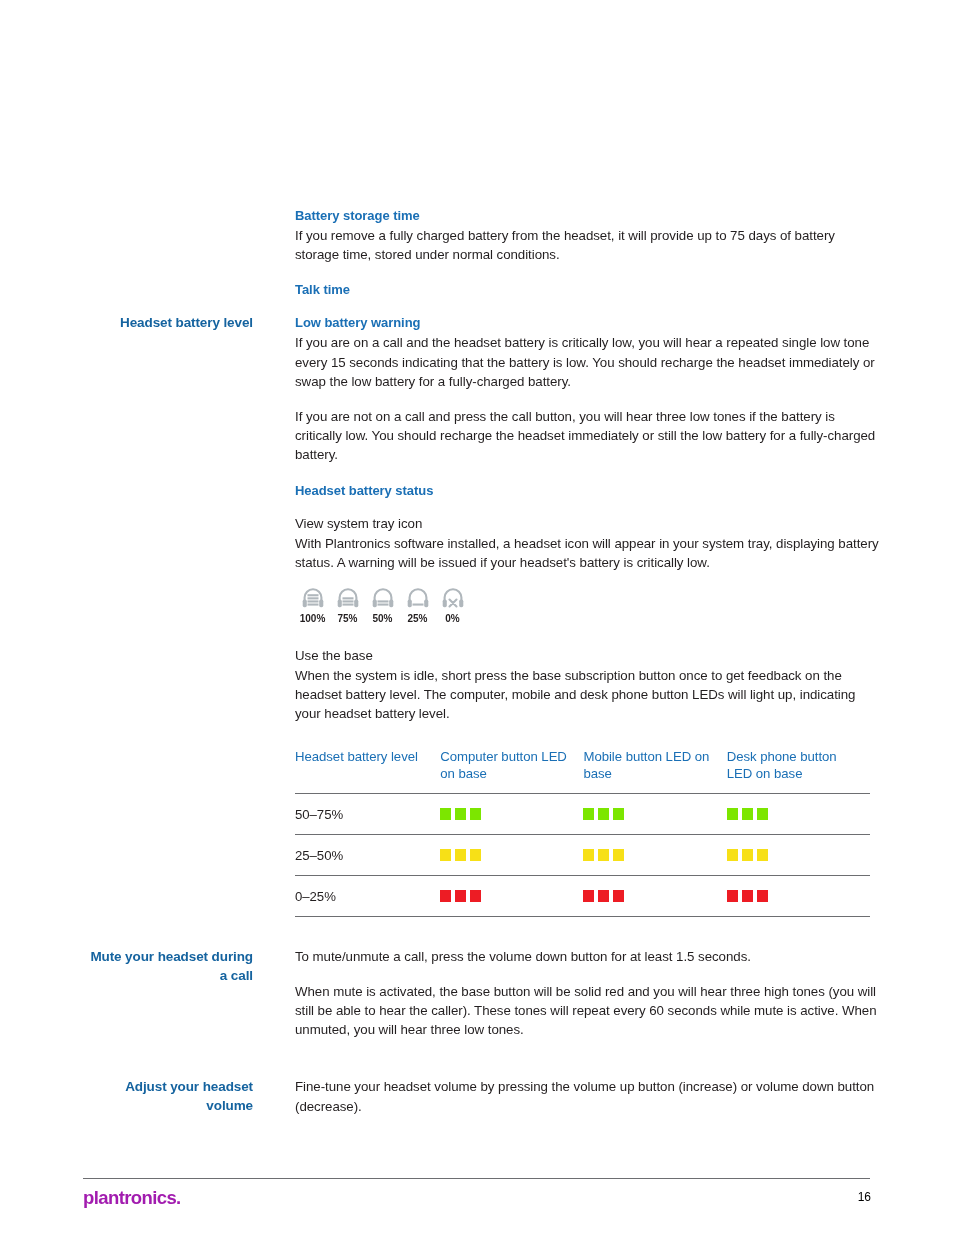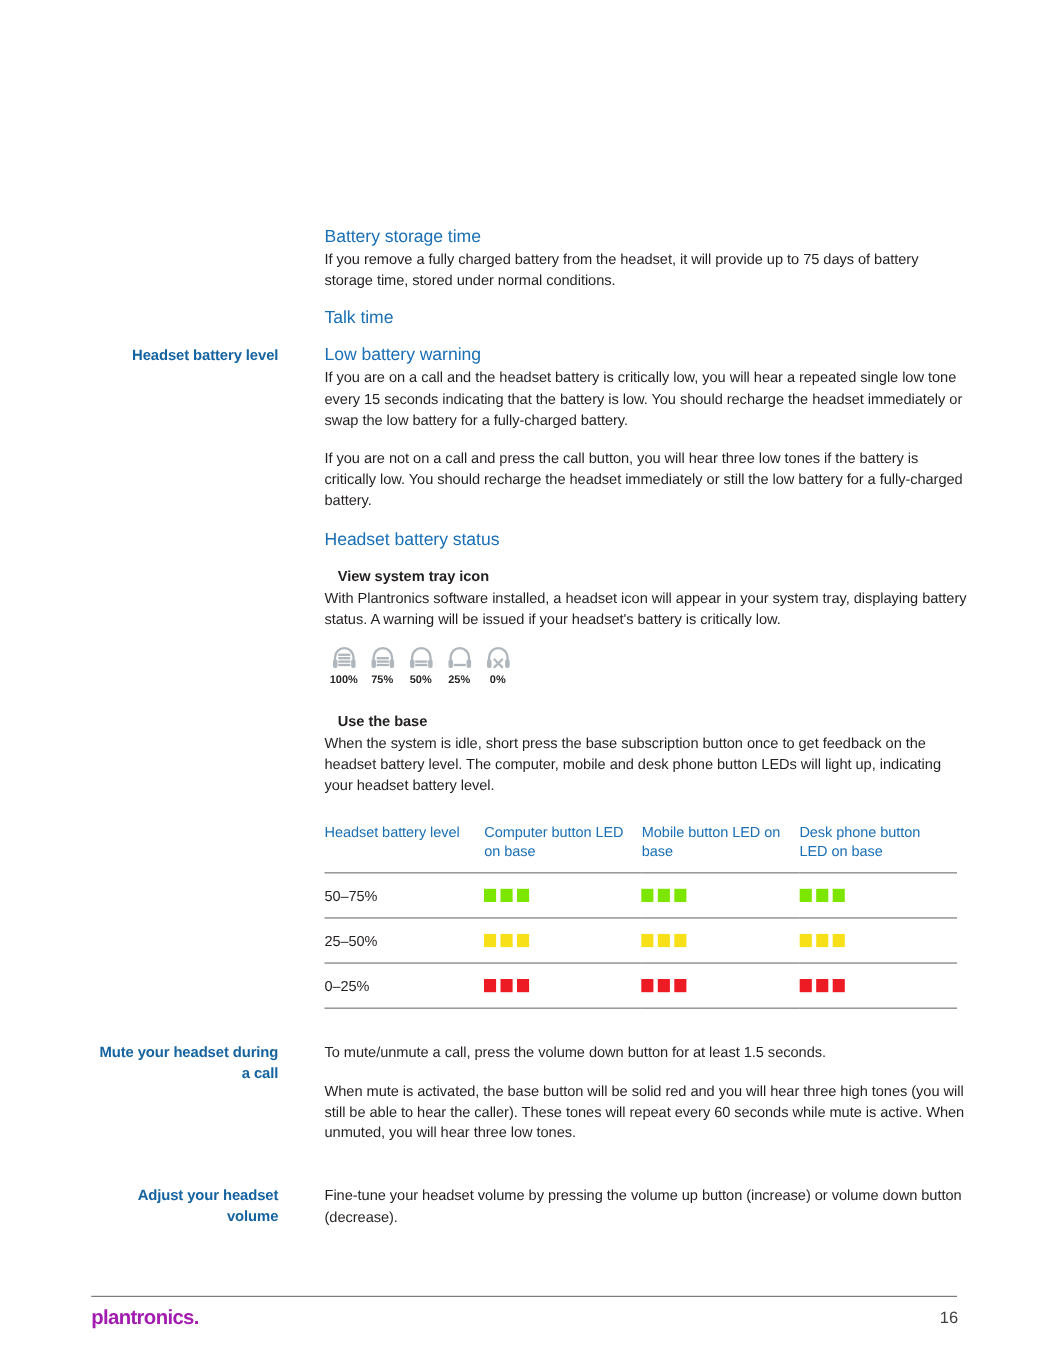--- a/index.html
+++ b/index.html
@@ -54,30 +54,30 @@
     color: #15639f;
     font-weight: bold;
     font-size: 13.5px;
     line-height: 19px;
     letter-spacing: -0.1px;
   }
 
   h3.sub {
     margin: 0 0 1px 0;
     color: #1a6fb5;
-    font-weight: normal;
-    font-size: 16px;
+    font-weight: bold;
+    font-size: 13px;
     line-height: 19px;
     letter-spacing: -0.05px;
   }
 
   h4.subblack {
-    margin: 0 0 1px 12px;
+    margin: 0 0 1px 0;
     color: #231f20;
-    font-weight: bold;
+    font-weight: normal;
     font-size: 13.3px;
     line-height: 19px;
     letter-spacing: -0.05px;
   }
 
   p.body {
     margin: 0 0 16px 0;
     font-size: 13.3px;
     line-height: 19.2px;
     color: #231f20;
@@ -162,22 +162,22 @@
     font-size: 18.5px;
     font-weight: bold;
     letter-spacing: -0.6px;
     line-height: 20px;
   }
   .logo .dot { font-size: 18.5px; }
   .page-num {
     position: absolute;
     right: 83px;
     top: 1190px;
-    font-size: 15px;
-    color: #404040;
+    font-size: 12px;
+    color: #000000;
   }
 </style>
 </head>
 <body>
 
 <div class="page">
 
   <div class="content">
 
     <div class="row">

